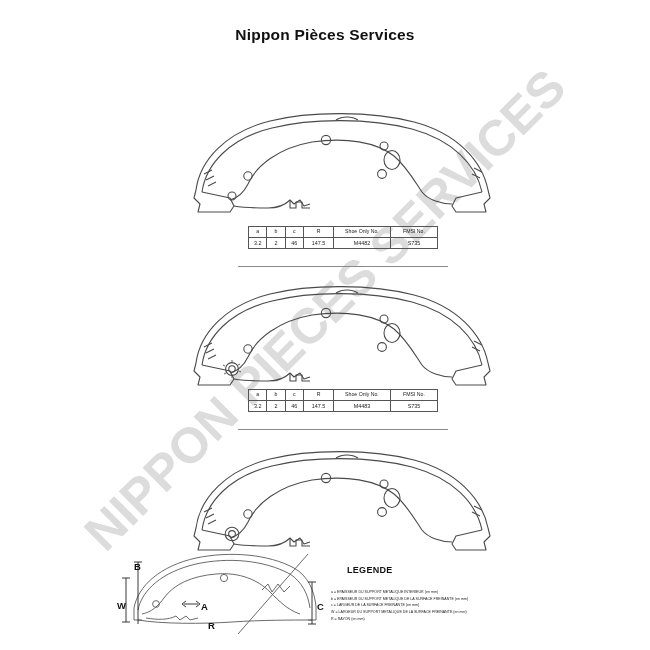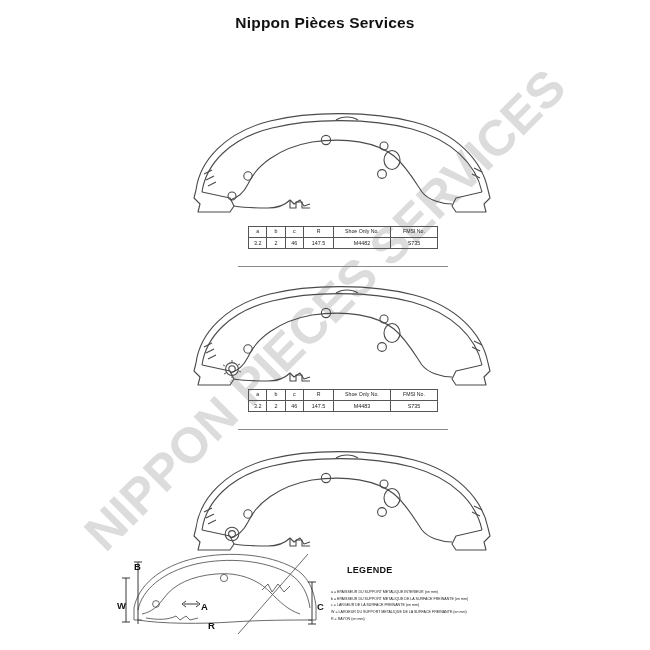--- a/index.html
+++ b/index.html
@@ -8,21 +8,21 @@
     background:#ffffff;
     font-family:"Liberation Sans", sans-serif;
     color:#111;
     position:relative;
     overflow:hidden;
   }
   #page{position:absolute;inset:0;}
 
   
   .title{
-    position:absolute;top:14px;left:0;width:650px;
+    position:absolute;top:26px;left:0;width:650px;
     text-align:center;
     font-size:15.5px;font-weight:bold;letter-spacing:.2px;
     color:#111;
   }
   .wm-wrap{
     position:absolute;left:0;top:0;width:650px;height:650px;
     overflow:hidden;pointer-events:none;
   }
   .wm-text{
     position:absolute;

